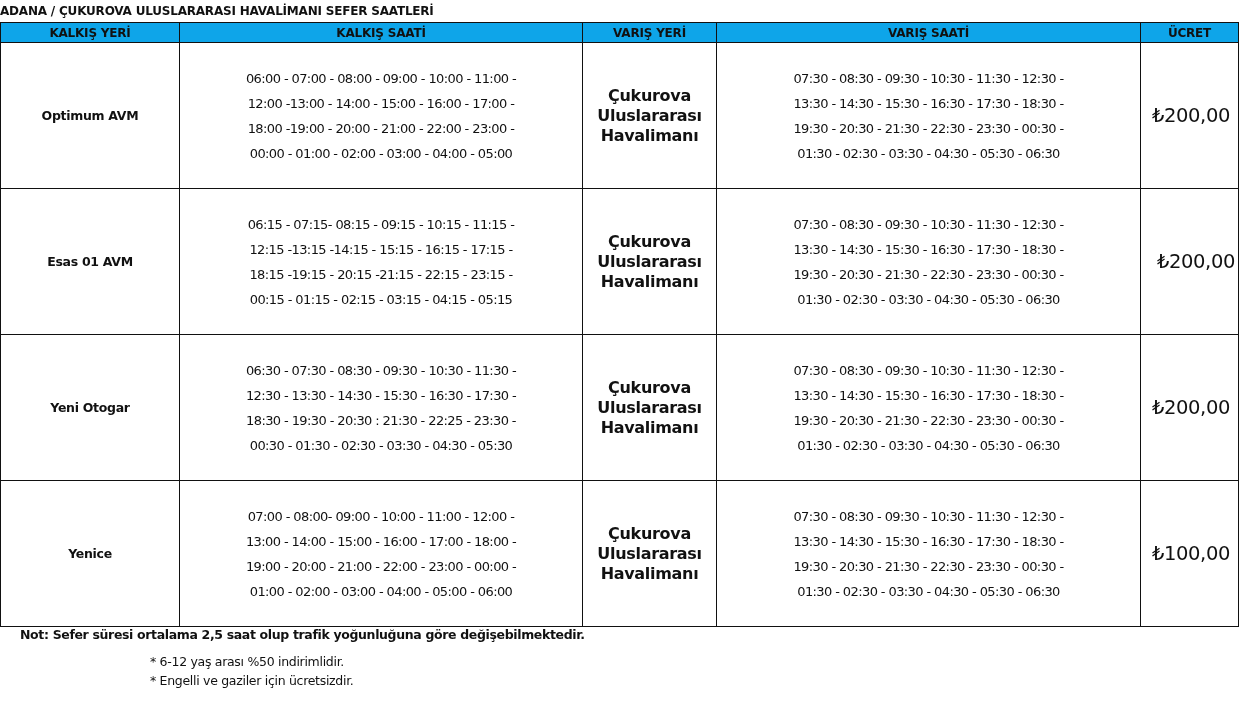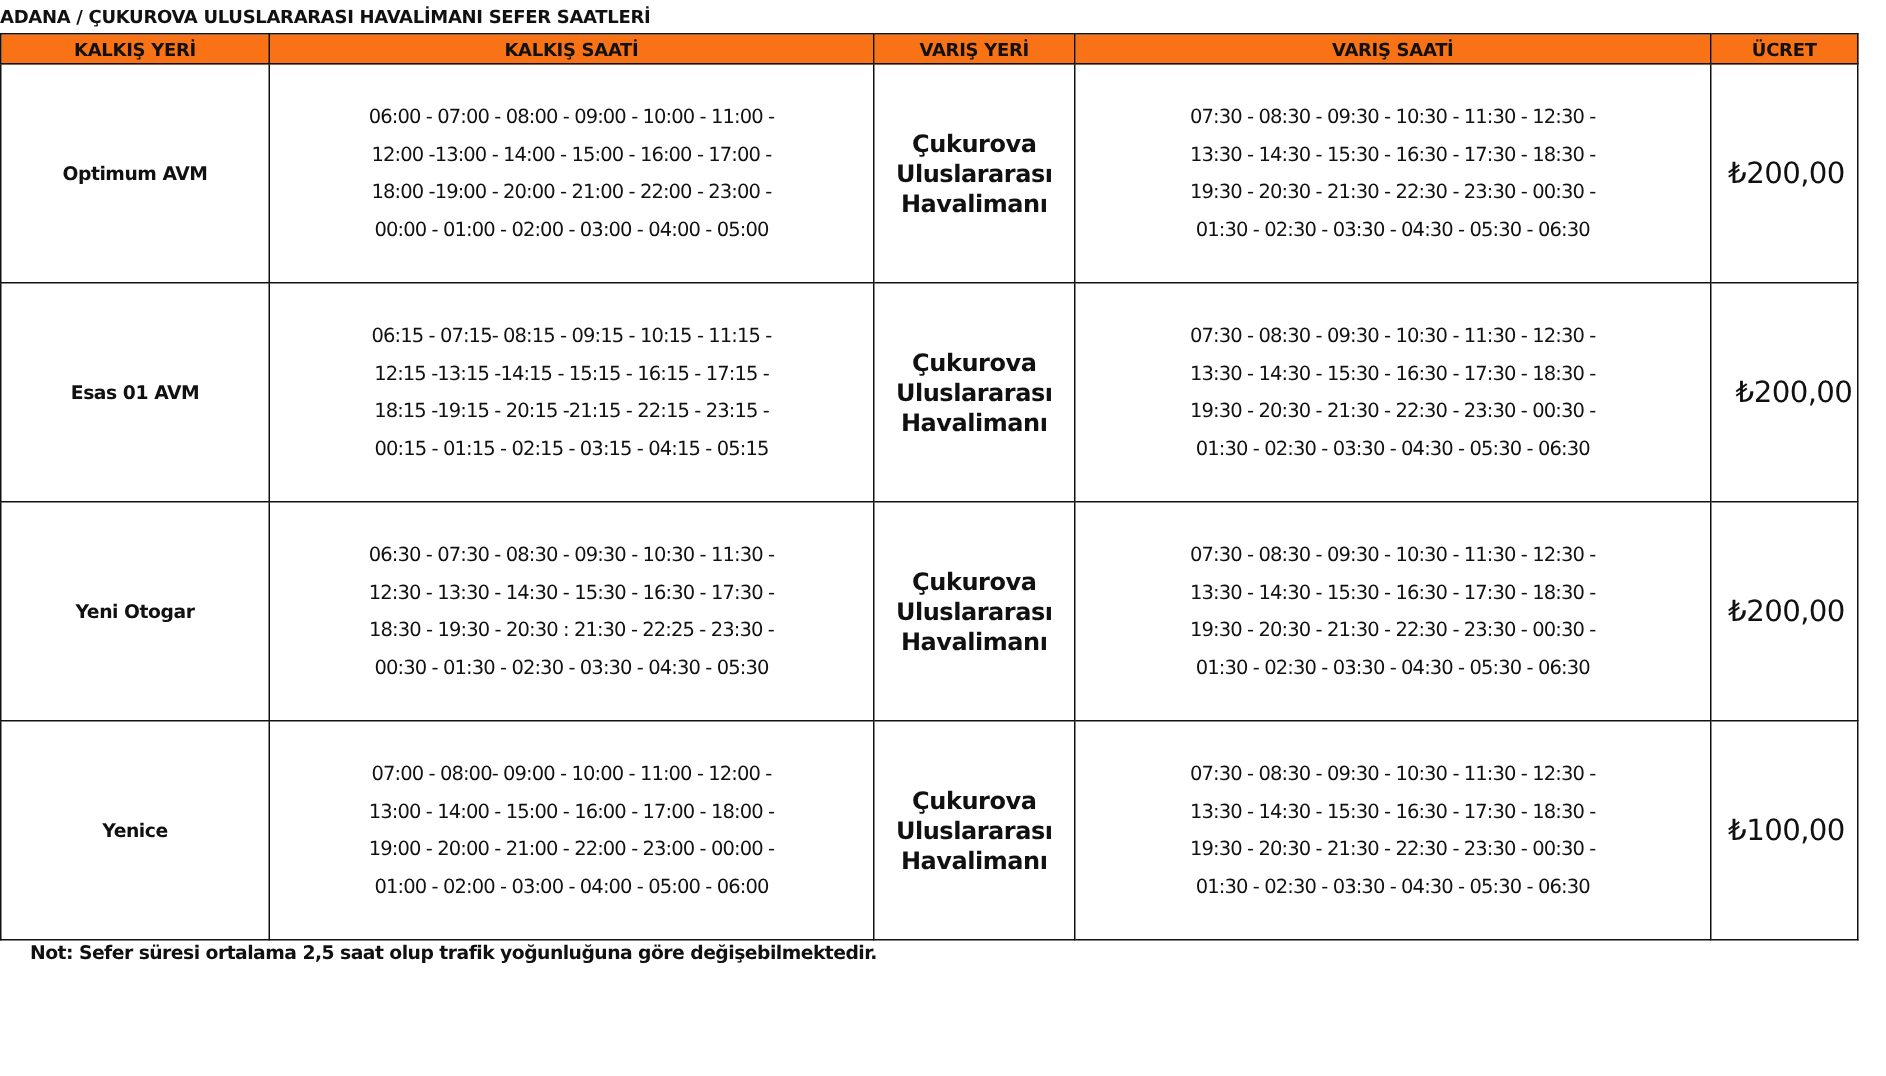--- a/index.html
+++ b/index.html
@@ -3,21 +3,21 @@
 <meta charset="utf-8">
 <style>
   html, body { margin:0; padding:0; background:#ffffff; }
   body { width:1257px; height:717px; position:relative; overflow:hidden;
          font-family:"DejaVu Sans", "Liberation Sans", sans-serif; color:#111; }
   .title { position:absolute; left:0; top:4px; width:1237px; text-align:left;
            font-weight:bold; font-size:12px; letter-spacing:-0.2px; }
   table.sched { position:absolute; left:0; top:22px; border-collapse:collapse;
                 table-layout:fixed; width:1238px; }
   table.sched th, table.sched td { border:1px solid #111; padding:0; text-align:center; vertical-align:middle; }
-  table.sched th { background:#f97316; height:19px; font-size:12px; font-weight:bold; letter-spacing:-0.2px; }
+  table.sched th { background:#0ea5e9; height:19px; font-size:12px; font-weight:bold; letter-spacing:-0.2px; }
   table.sched td { height:145px; }
   .place { font-weight:bold; font-size:12.5px; letter-spacing:-0.3px; }
   .dest { font-weight:bold; font-size:16px; line-height:20px; letter-spacing:-0.3px; }
   .times { font-size:13px; line-height:25px; letter-spacing:-0.6px; white-space:nowrap; }
   .price { font-size:19.5px; letter-spacing:-0.4px; text-align:left; padding-left:3px !important; }
   .price.indent { padding-left:13px !important; }
   .note { position:absolute; left:20px; top:627px; font-weight:bold; font-size:12.5px; letter-spacing:-0.35px; }
   .bullets { position:absolute; left:150px; top:652px; font-size:12.5px; line-height:19px; letter-spacing:-0.3px; }
   .bullets div { white-space:nowrap; }
 </style>
@@ -131,13 +131,15 @@
         <div>01:30 - 02:30 - 03:30 - 04:30 - 05:30 - 06:30</div>
       </td>
       <td class="price">₺100,00</td>
     </tr>
   </tbody>
 </table>
 
 <div class="note">Not:  Sefer süresi ortalama 2,5 saat olup trafik yoğunluğuna göre değişebilmektedir.</div>
 
 <div class="bullets">
+  <div>* 6-12 yaş arası %50 indirimlidir.</div>
+  <div>* Engelli ve gaziler için ücretsizdir.</div>
 </div>
 
 </body></html>

